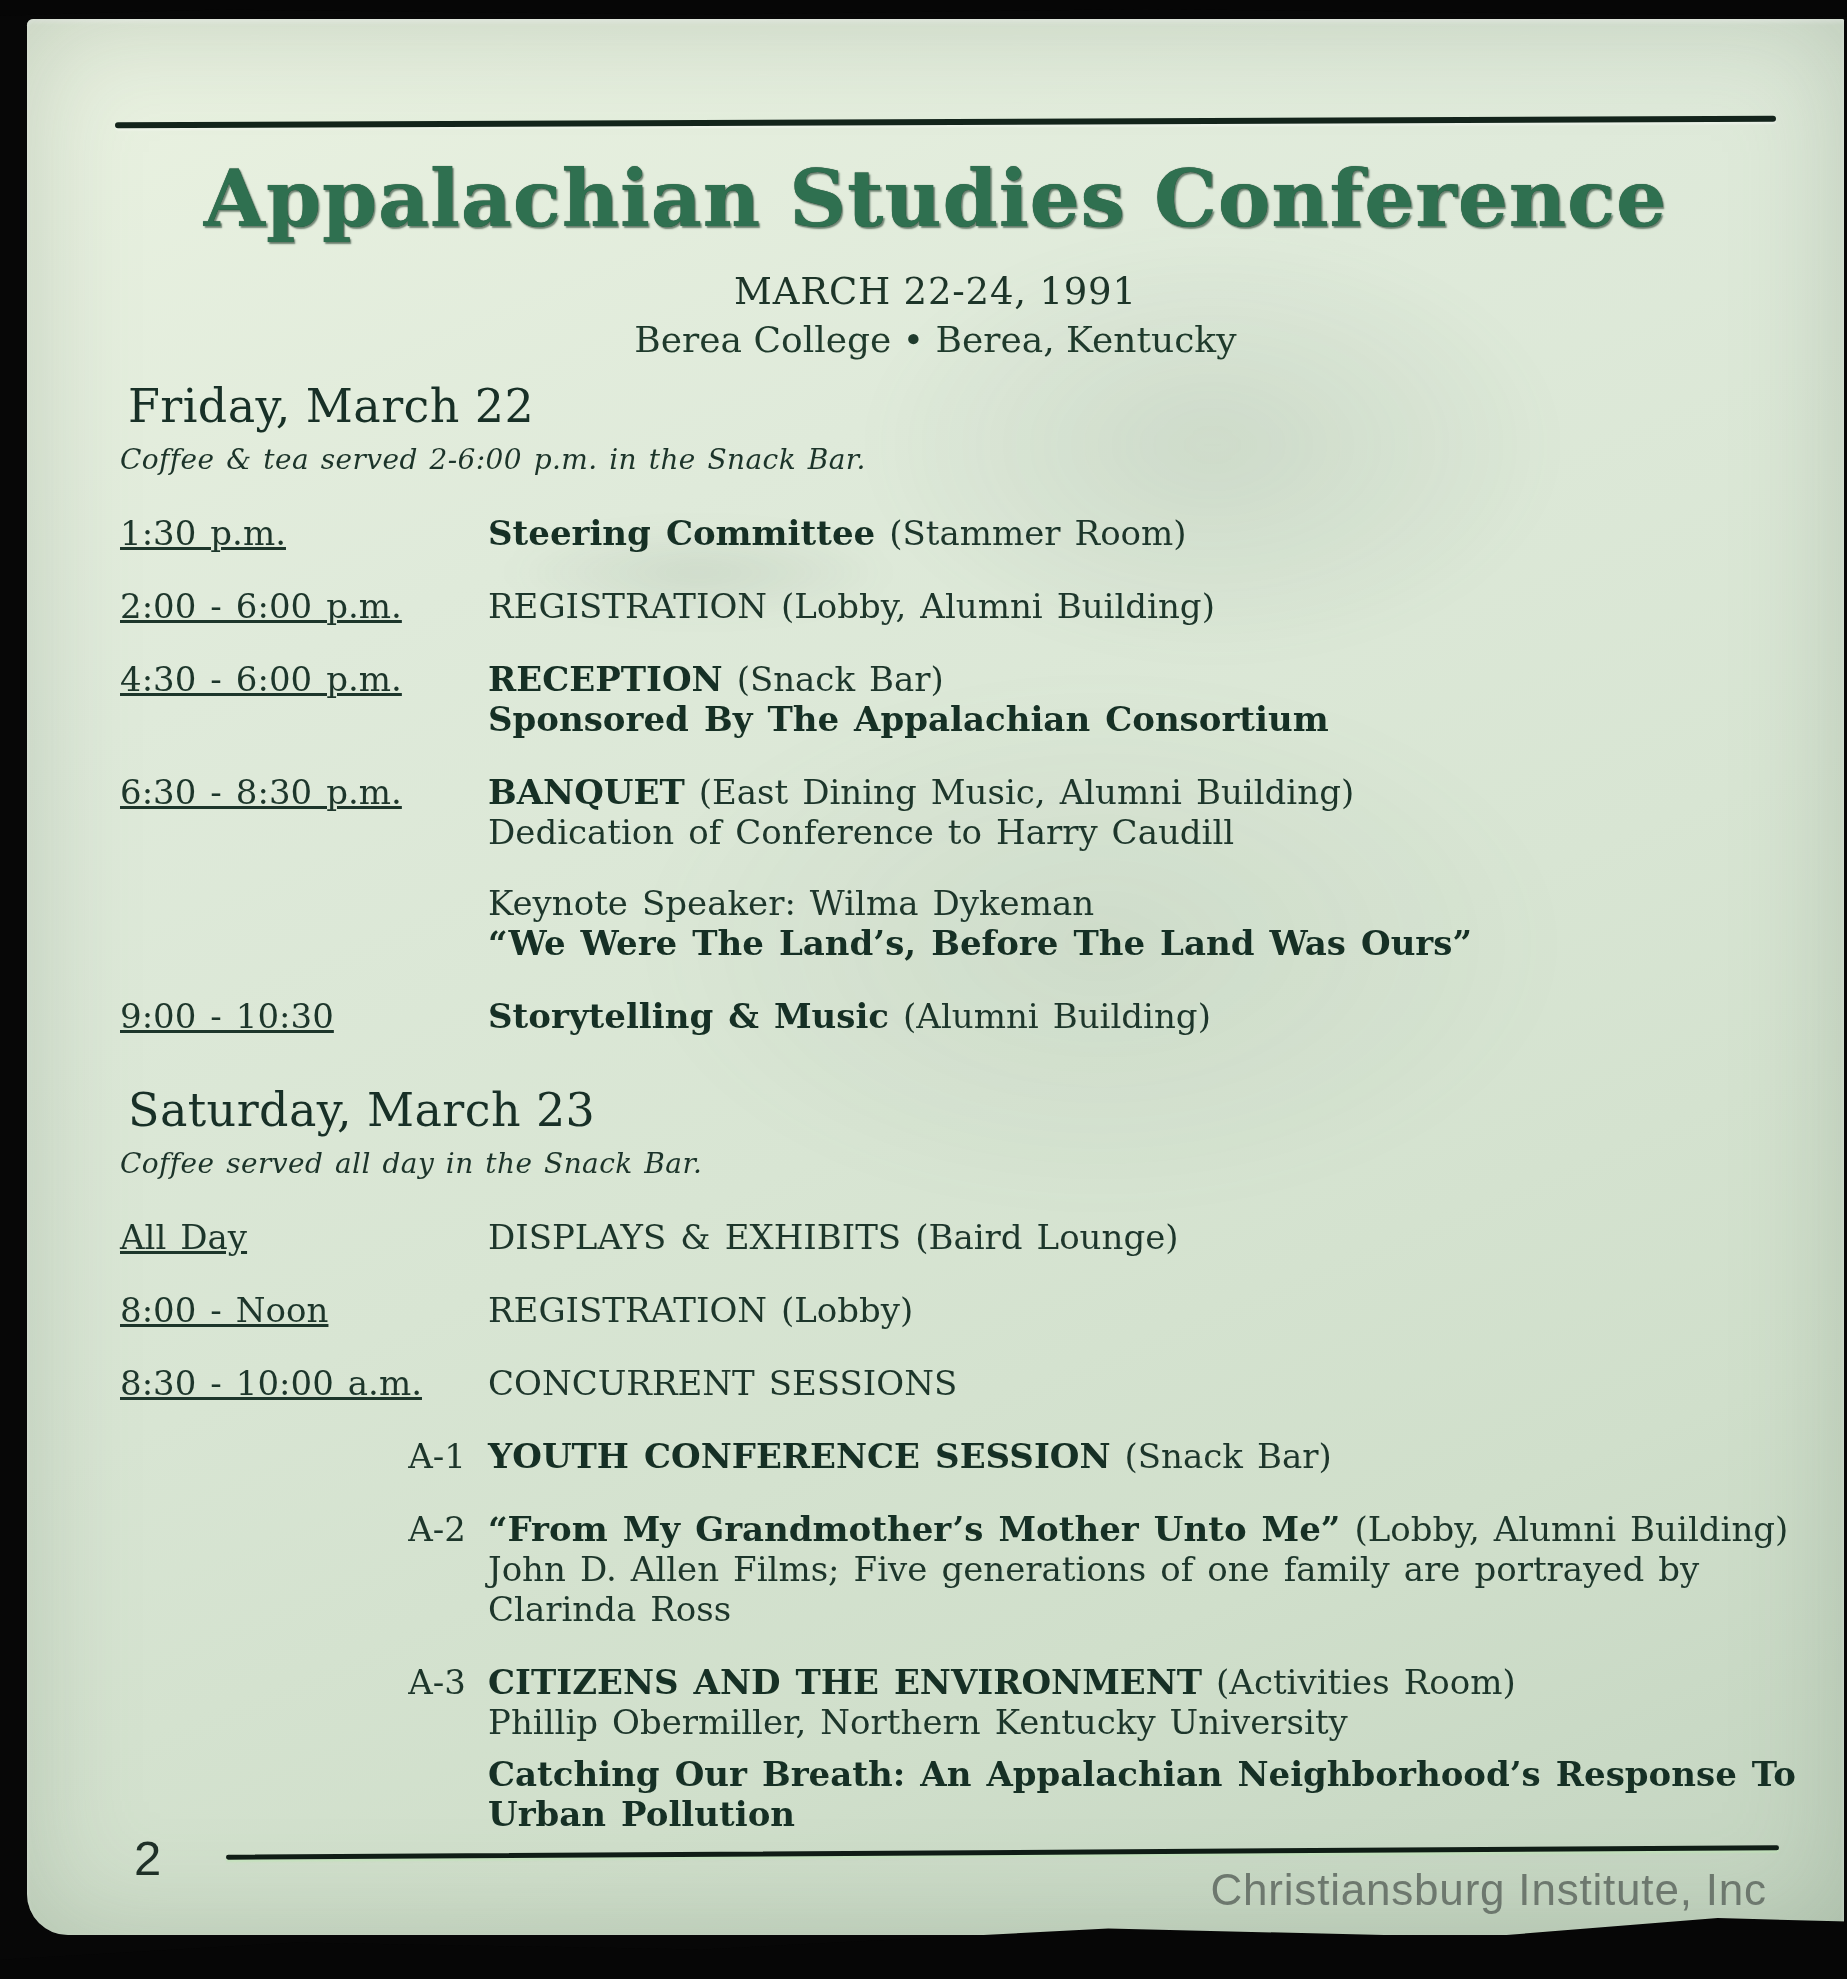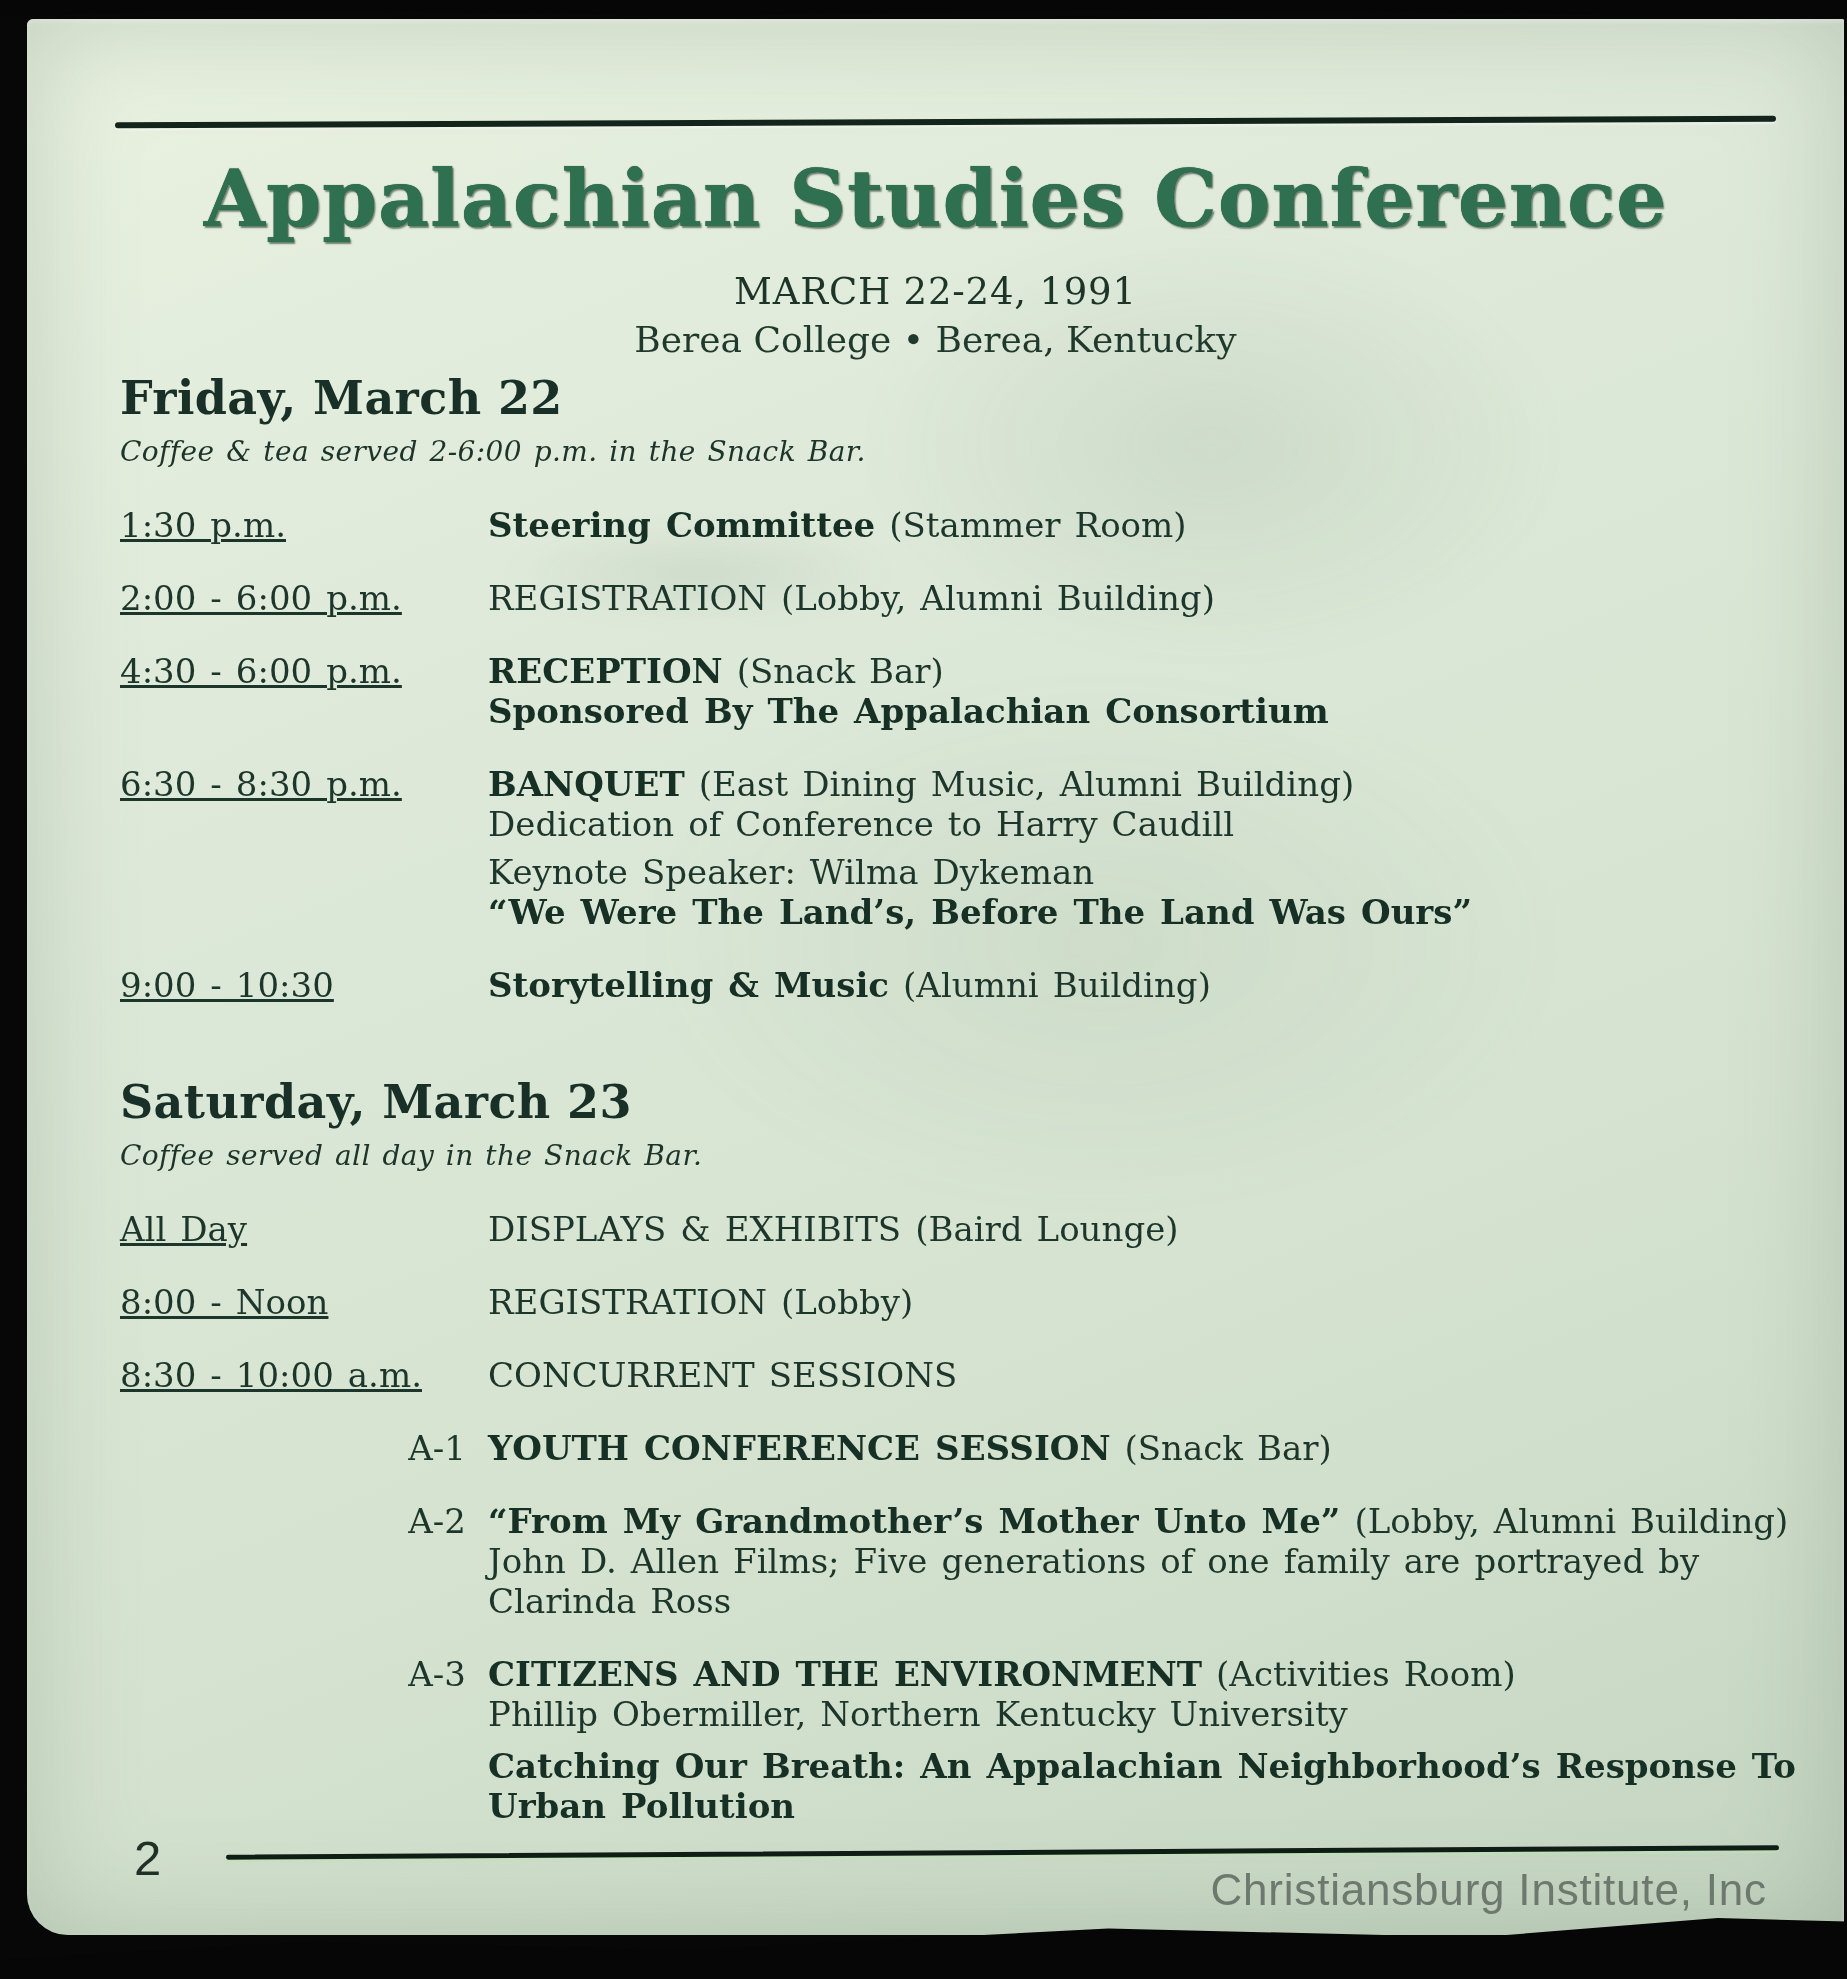--- a/index.html
+++ b/index.html
@@ -50,35 +50,35 @@
   }
   .doc-location{
     position:absolute;top:300px;left:0;width:100%;text-align:center;
     font-size:36px;color:#1f3a2c;
   }
   
   .day{position:absolute;left:93px;right:47px;color:#1d362b;}
   #day-0{top:356px;}
   #day-1{top:1060px;}
   .day-heading{
-    font-size:46px;line-height:46px;font-weight:700;
-    color:#1730266;color:#183027;letter-spacing:0.4px;margin:0;
+    font-size:46px;line-height:46px;font-weight:400;
+    color:#1730266;color:#183027;letter-spacing:0.4px;margin:8px;
   }
   .day-note{
     margin:9.5px 0 0 0;
     font-size:28px;line-height:41px;font-style:italic;color:#1c342a;
     letter-spacing:0.4px;word-spacing:2.4px;
   }
   .event{
     display:flex;align-items:flex-start;
     margin-top:33px;
     font-size:34px;line-height:40px;
     word-spacing:3.2px;
   }
-  .event.sub{margin-top:8px;}
+  .event.sub{margin-top:31px;}
   .t-col{width:269px;flex:none;white-space:nowrap;text-decoration:underline;}
   .c-col{width:99px;flex:none;text-align:right;padding-right:22px;box-sizing:border-box;}
   .lines{flex:1;min-width:0;}
   .line{margin:0;}
   .line.gap{margin-top:12.6px;}
   .seg.b{font-weight:bold;color:#163025;}
   
   .page-number{
     position:absolute;left:107px;top:1811px;
     font-family:"Liberation Sans", sans-serif;

